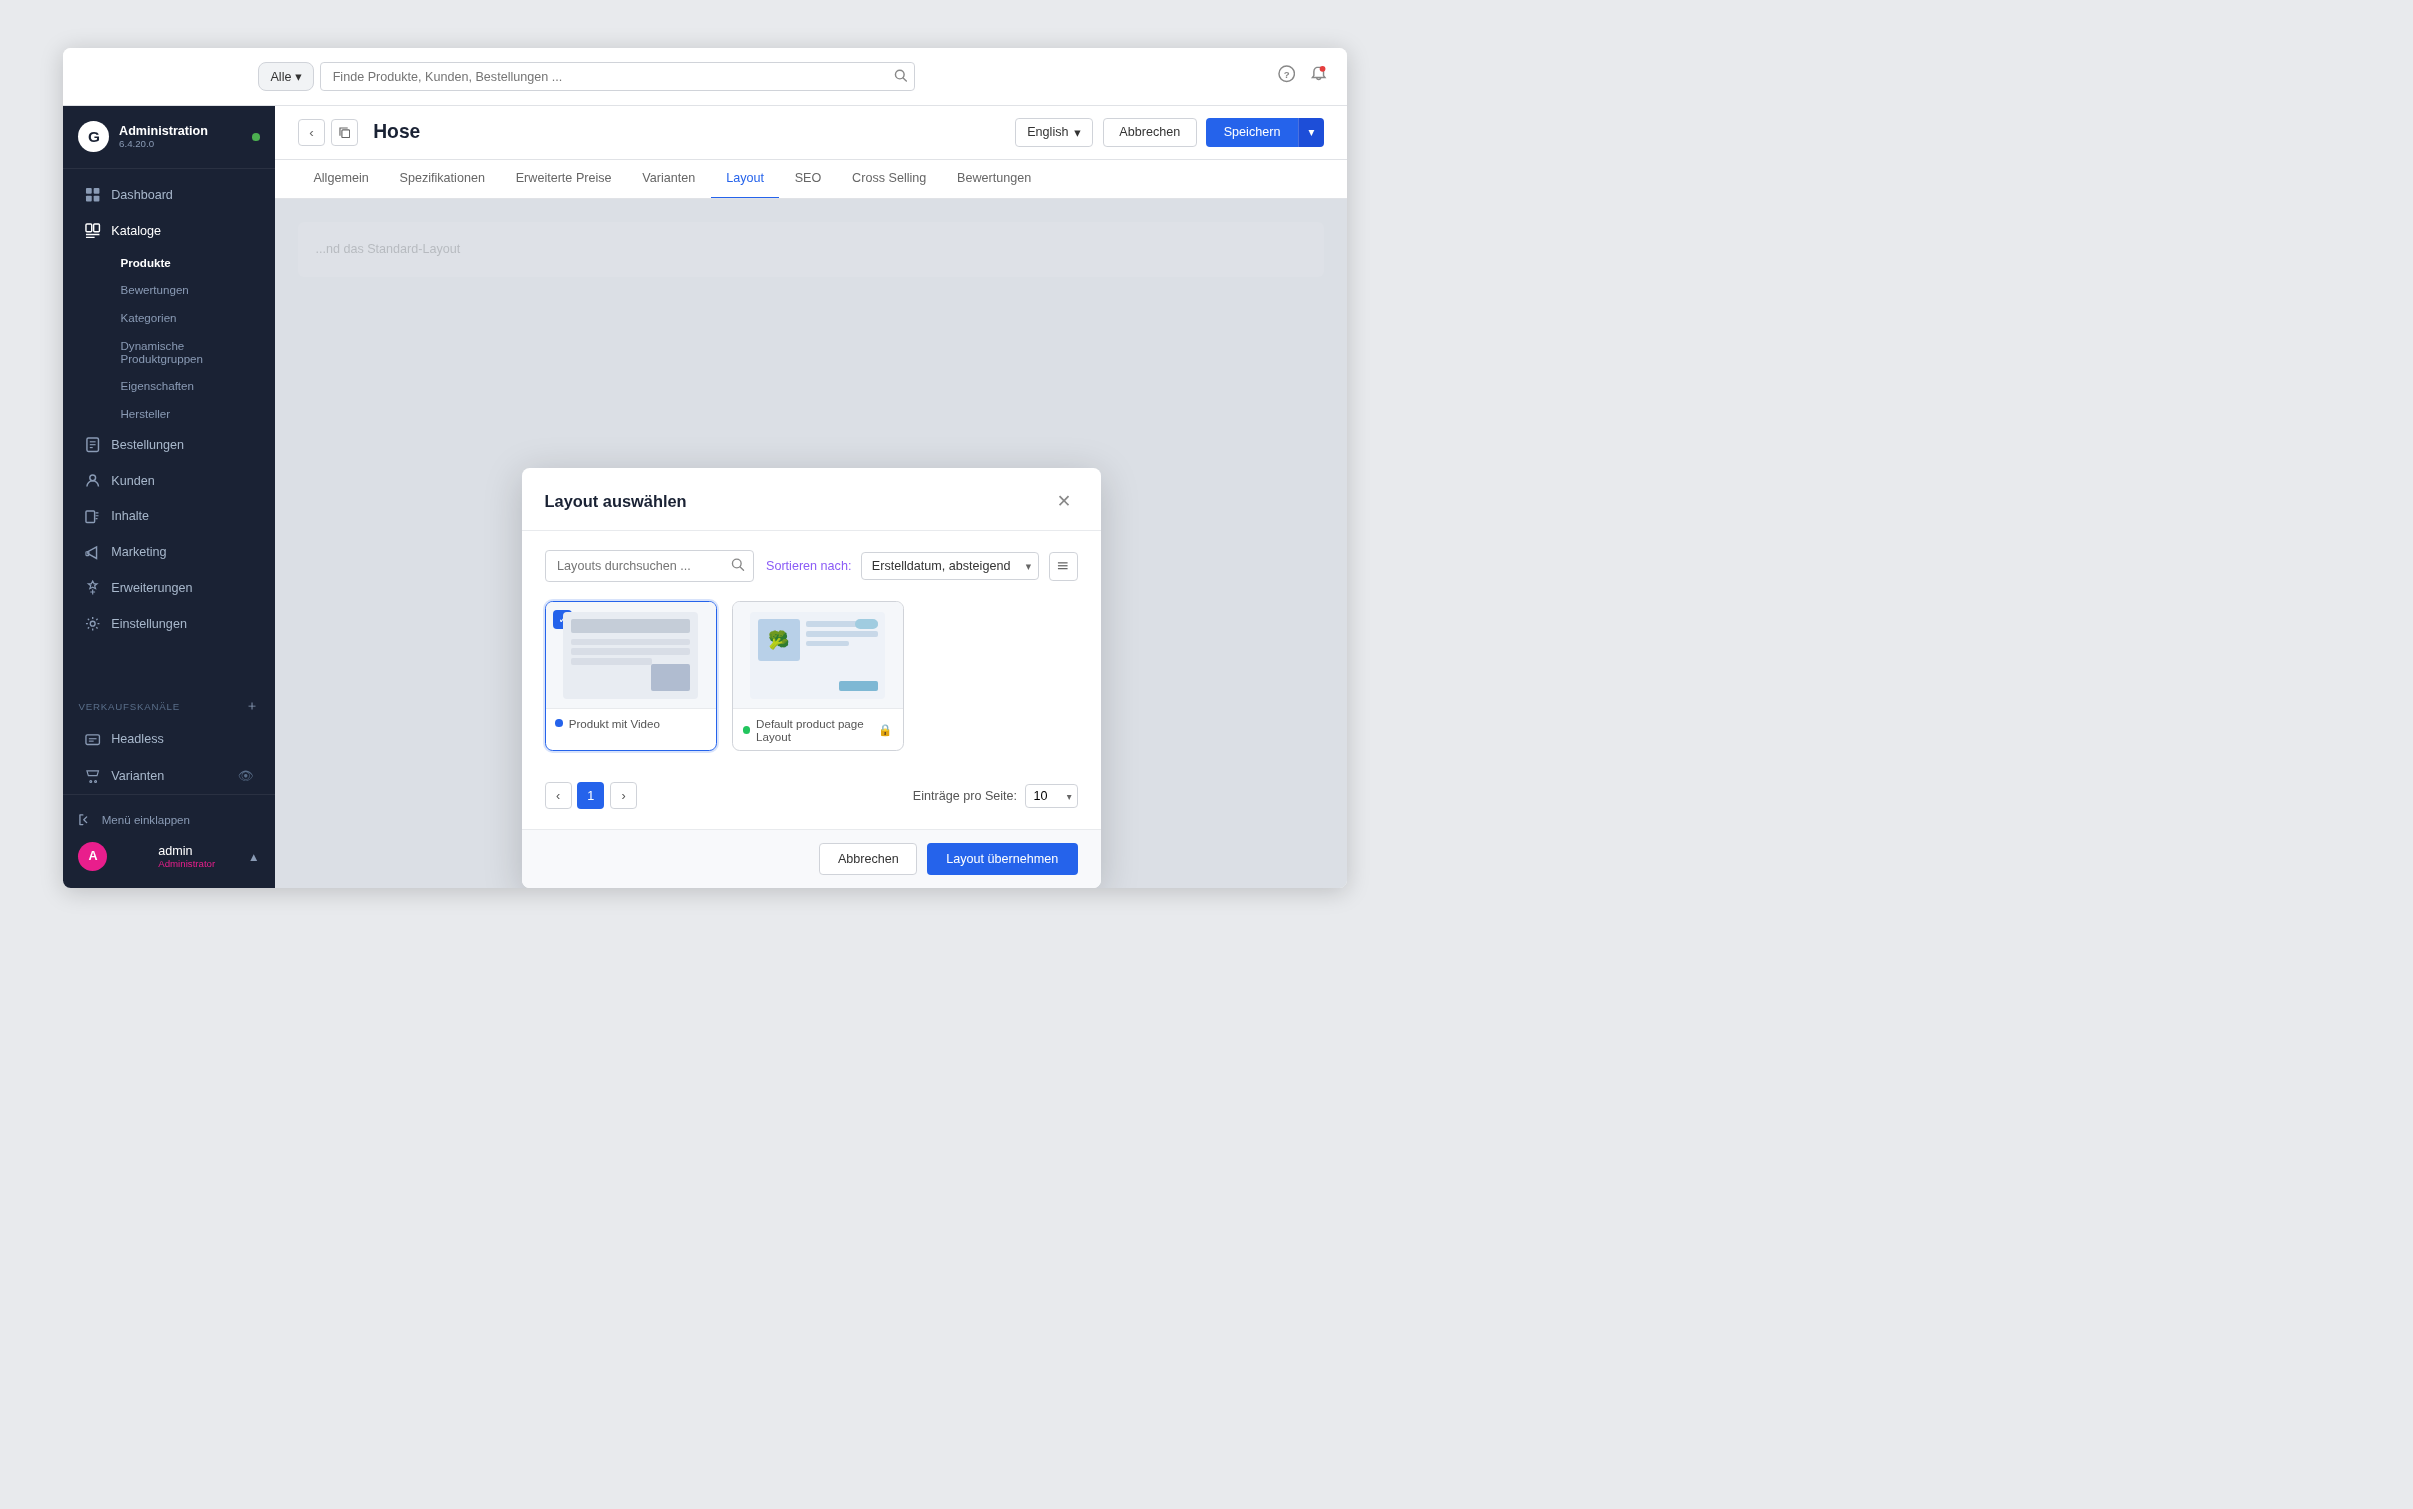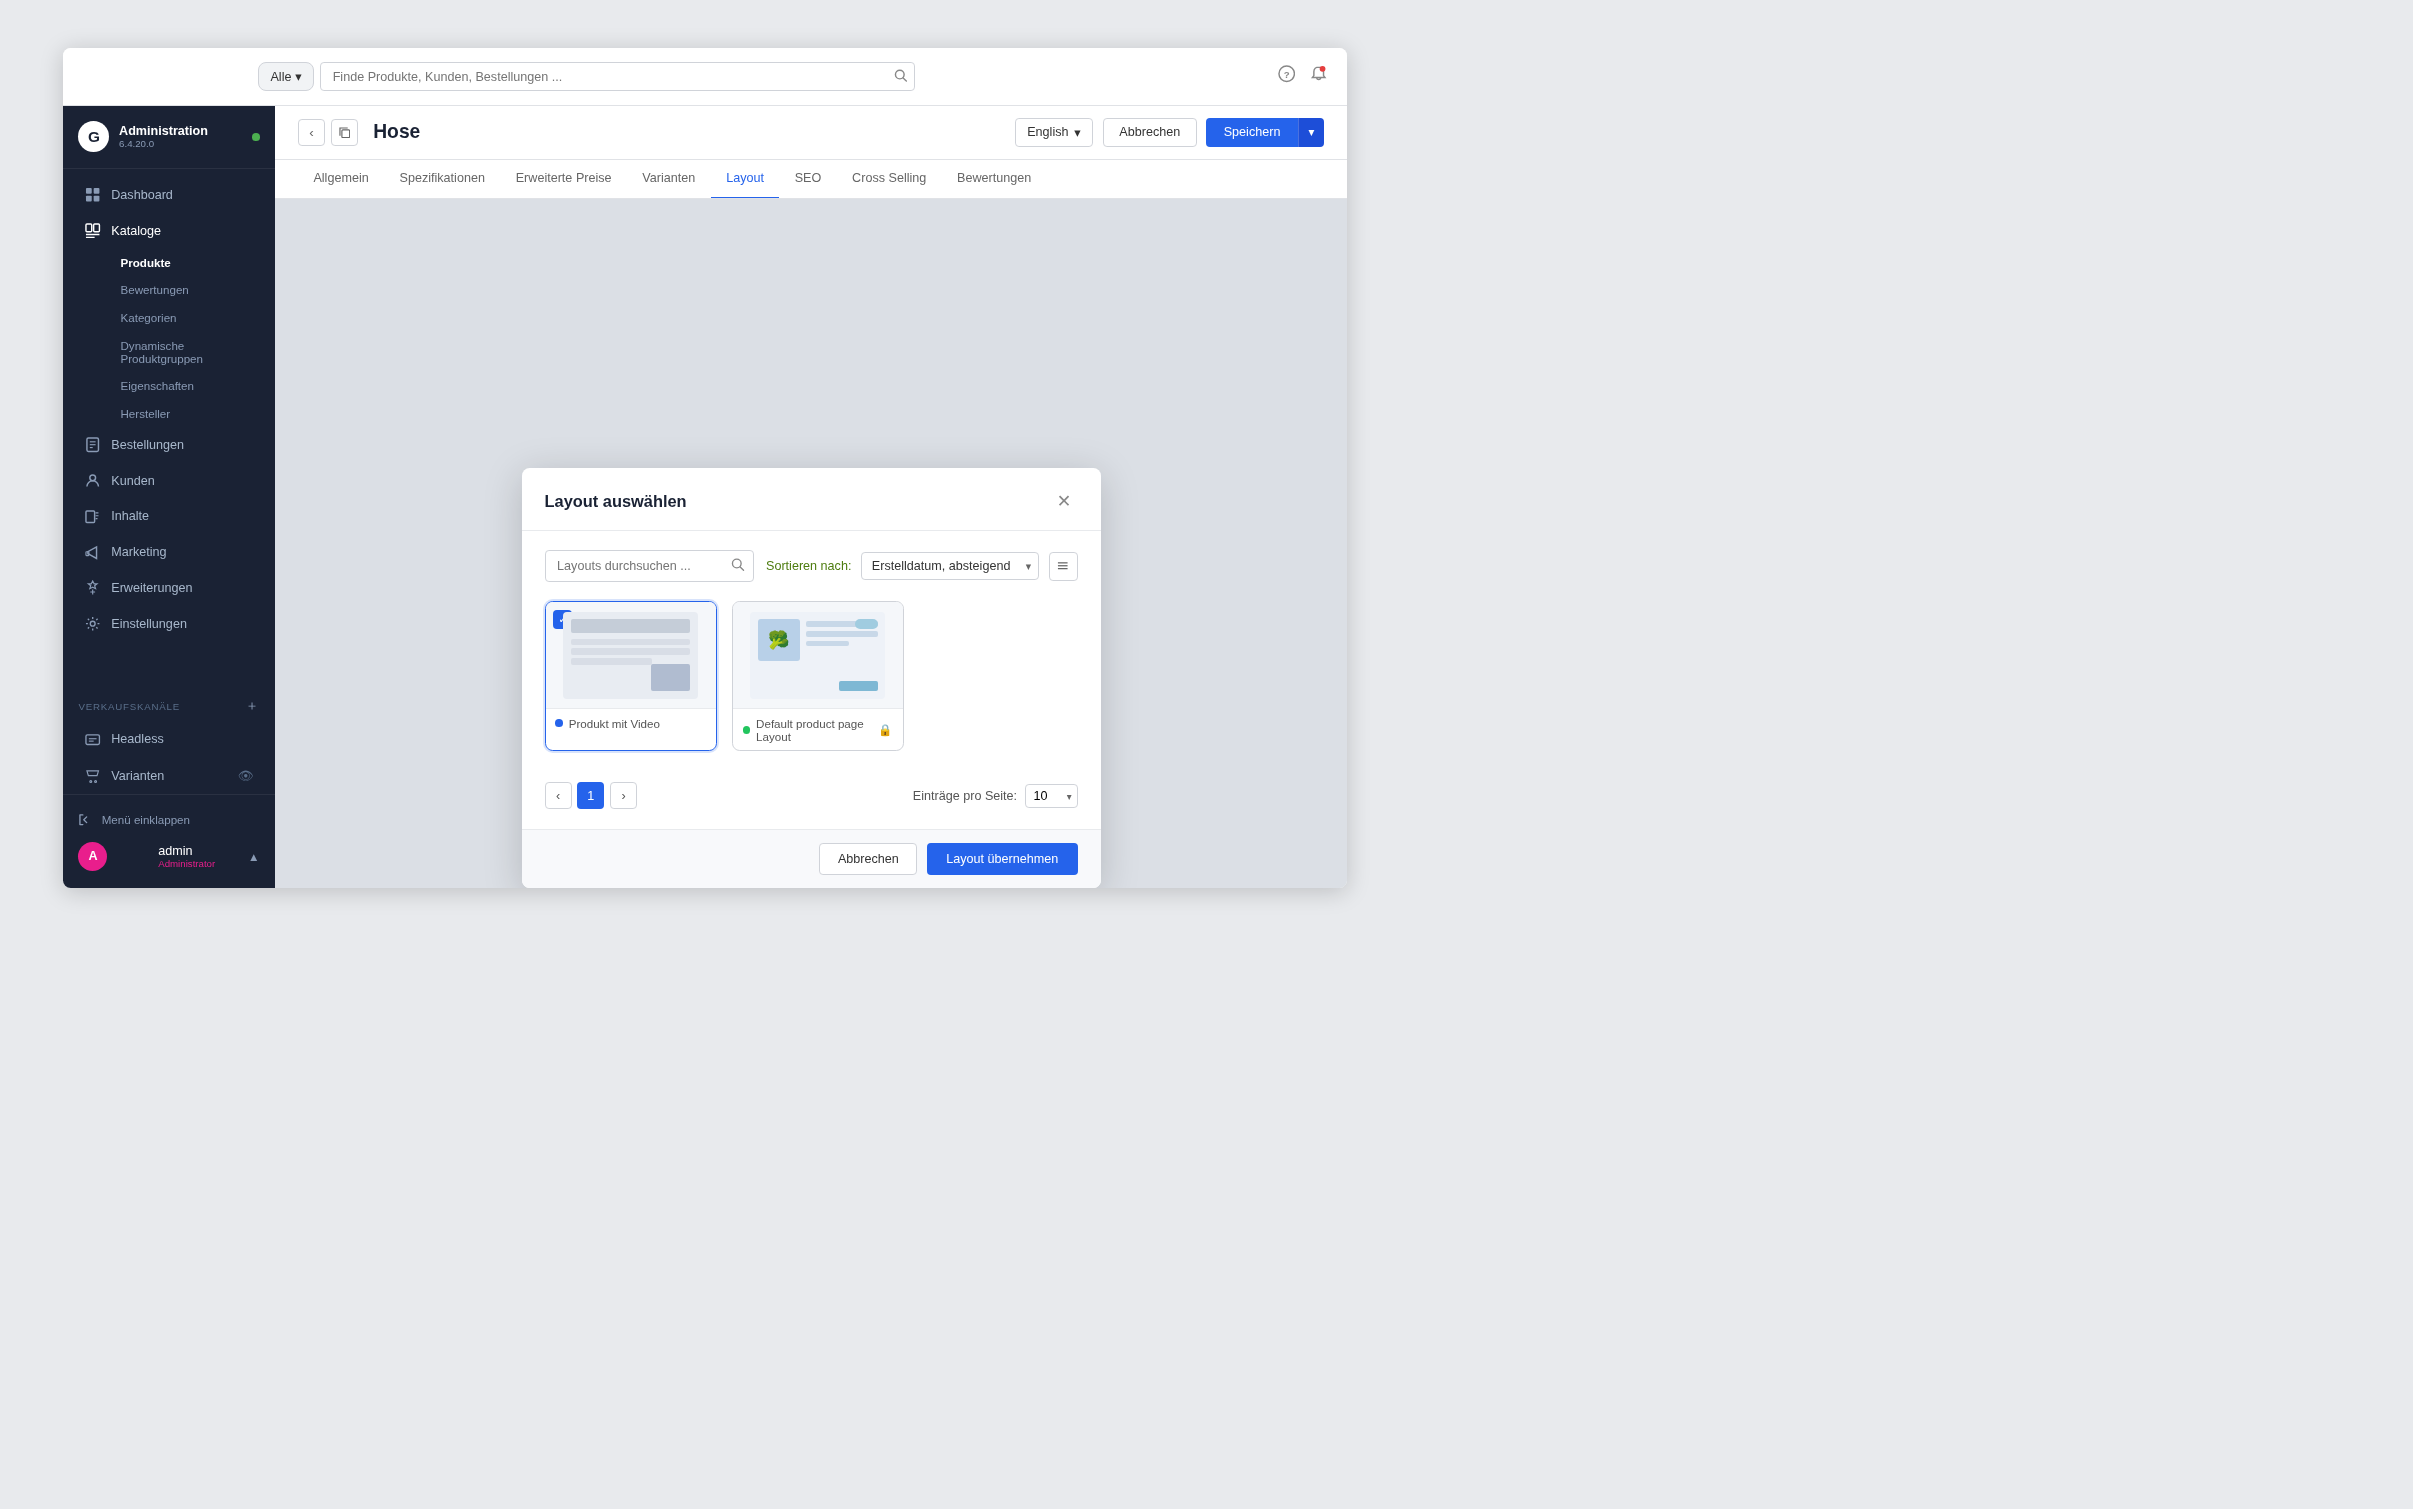--- a/index.html
+++ b/index.html
@@ -464,21 +464,21 @@
       color: #888;
       font-size: 13.5px;
     }
     .modal-sort-row {
       display: flex;
       align-items: center;
       gap: 9.7px;
     }
     .sort-label {
       font-size: 12.6px;
-      color: #4d7c0f;
+      color: #8b5cf6;
       white-space: nowrap;
     }
     .sort-select {
       border: 1px solid #d0d3d9;
       border-radius: 3.9px;
       padding: 5.8px 27px 5.8px 9.7px;
       font-size: 12.6px;
       color: #333;
       background: #fff;
       appearance: none;
@@ -1041,20 +1041,27 @@
         <div class="tab-item">
           <span>Cross Selling</span>
         </div>
         <div class="tab-item">
           <span>Bewertungen</span>
         </div>
       </div>
 
       <div class="content-body">
 
+        <div class="bg-content">
+          <div class="bg-content-inner">
+            <div style="background:#fff; border-radius:5.8px; padding:17.4px; font-size:12.6px; color:#555; line-height:1.6;">
+              <span>...nd das Standard-Layout</span>
+            </div>
+          </div>
+        </div>
 
         <div class="overlay">
           <div class="modal">
 
             <div class="modal-header">
               <h2 class="modal-title">Layout auswählen</h2>
               <button class="modal-close">✕</button>
             </div>
 
             <div class="modal-body">

